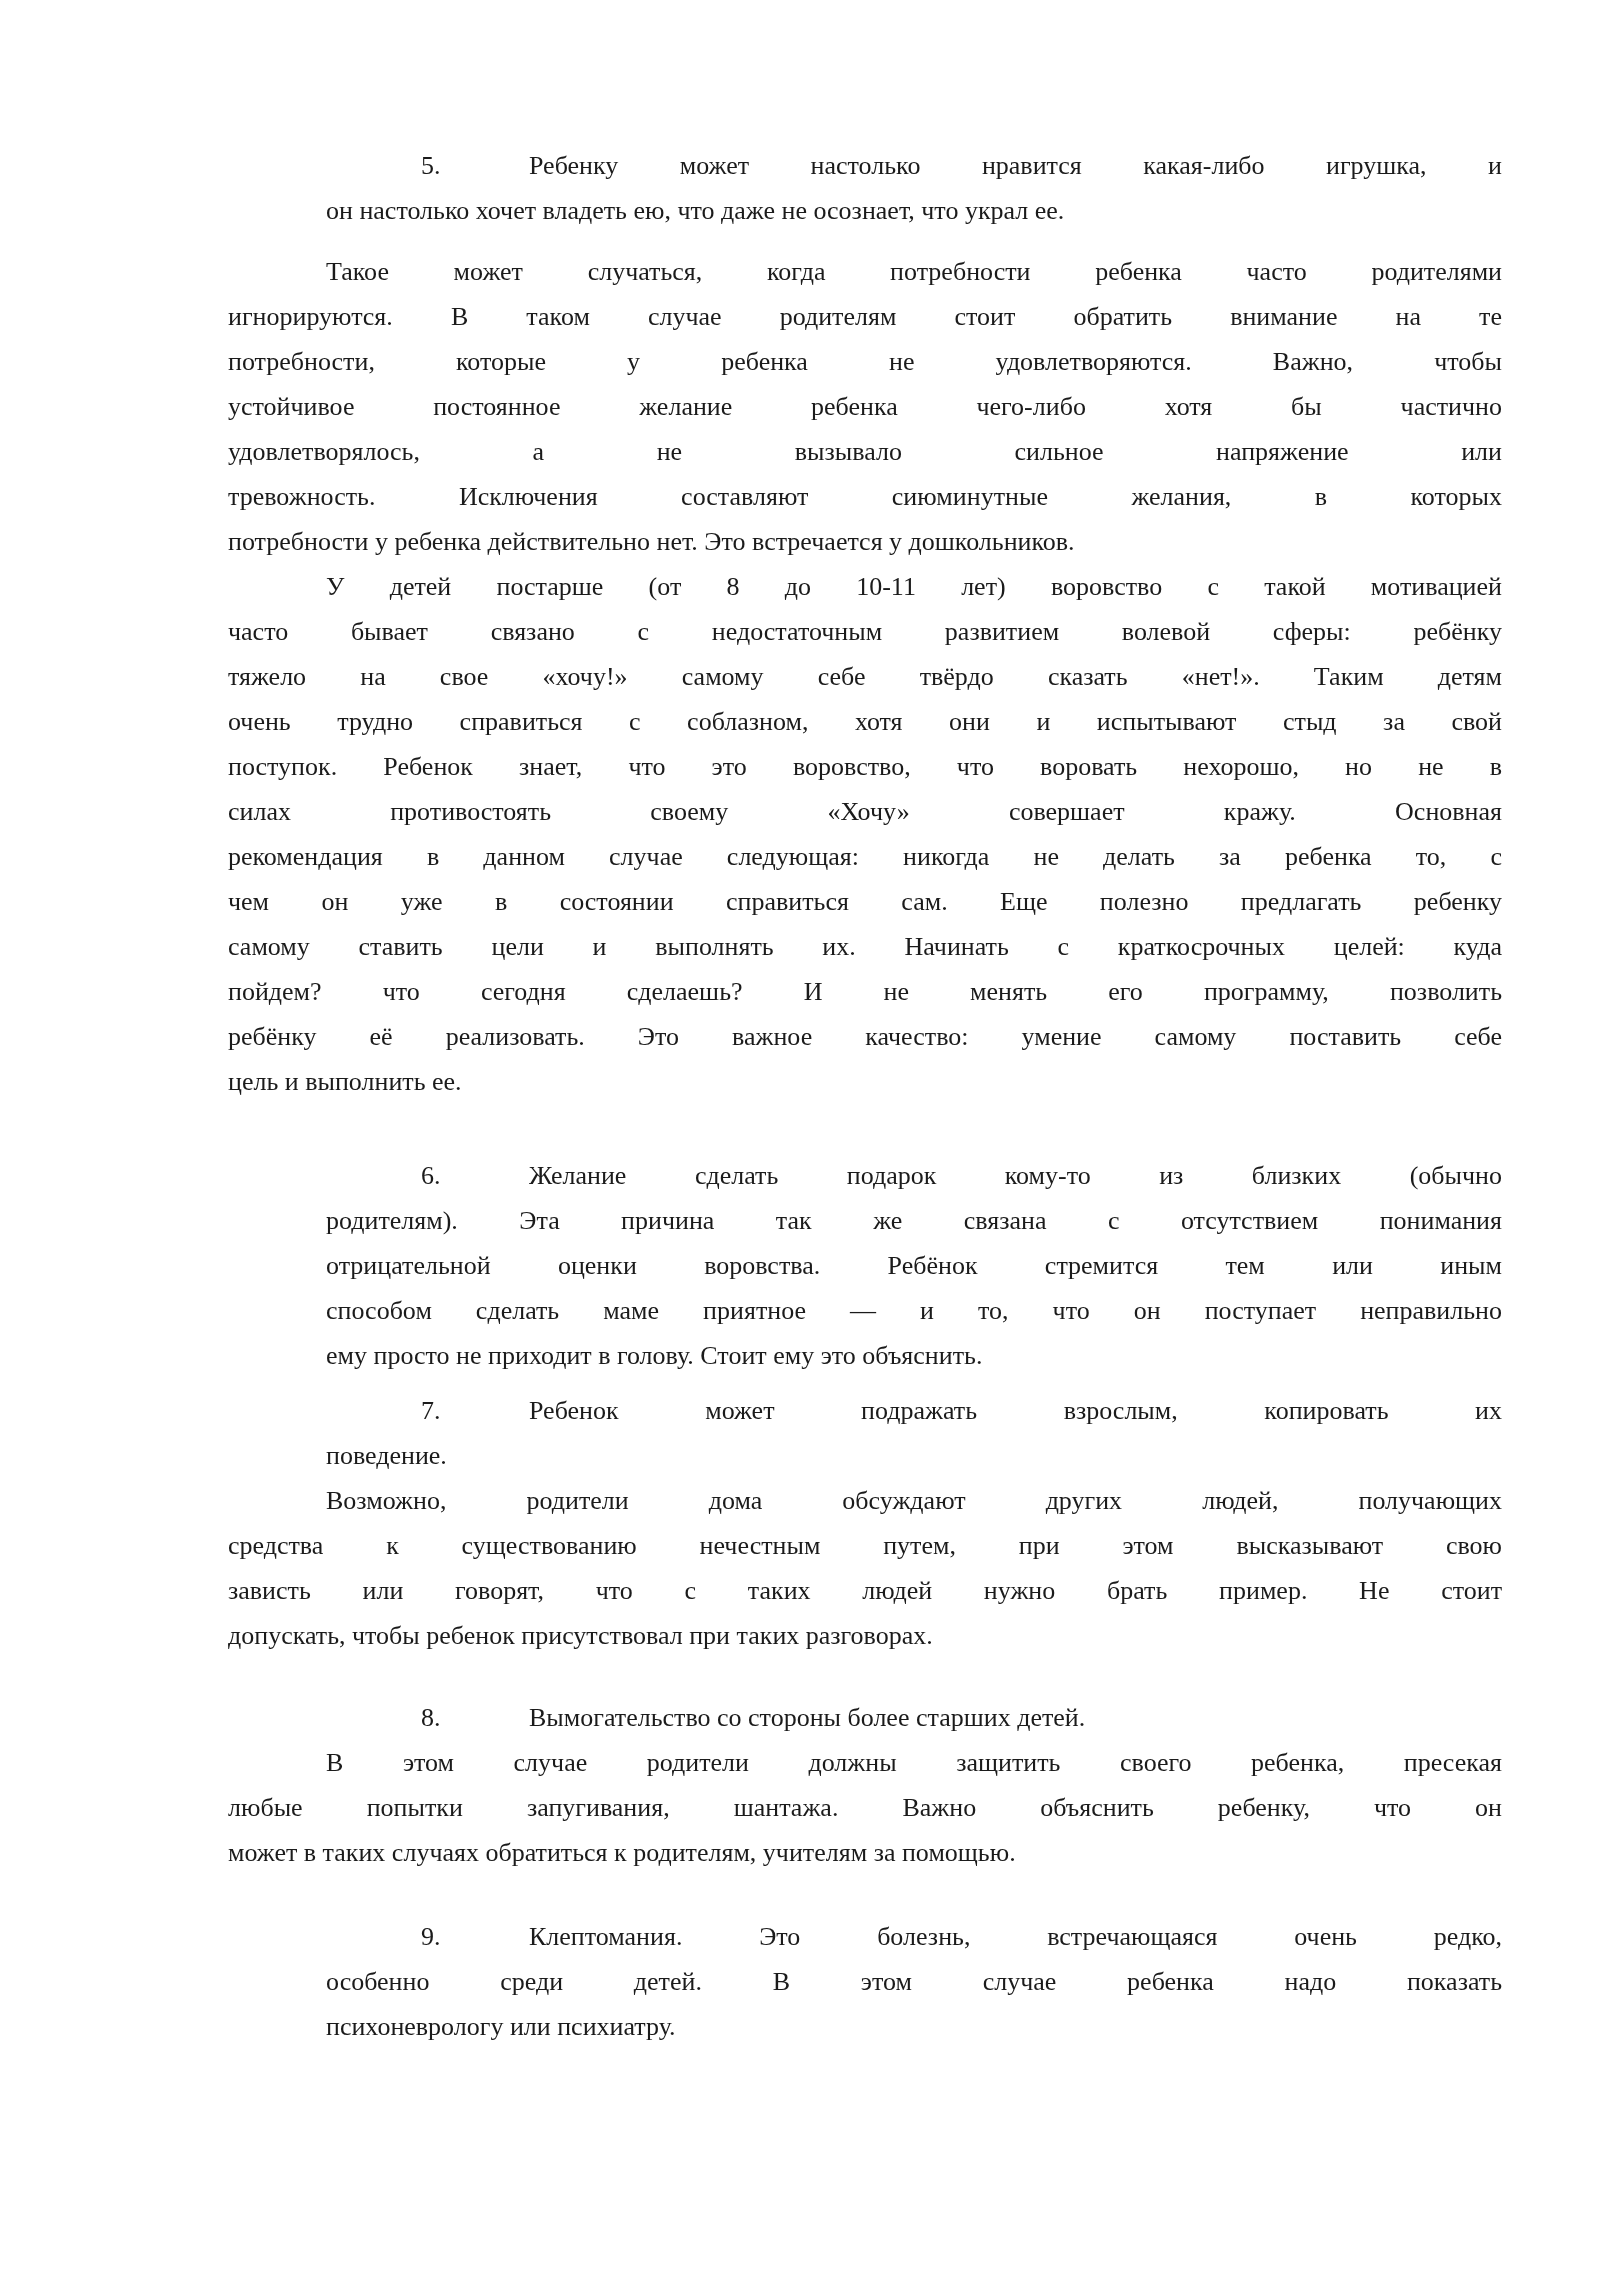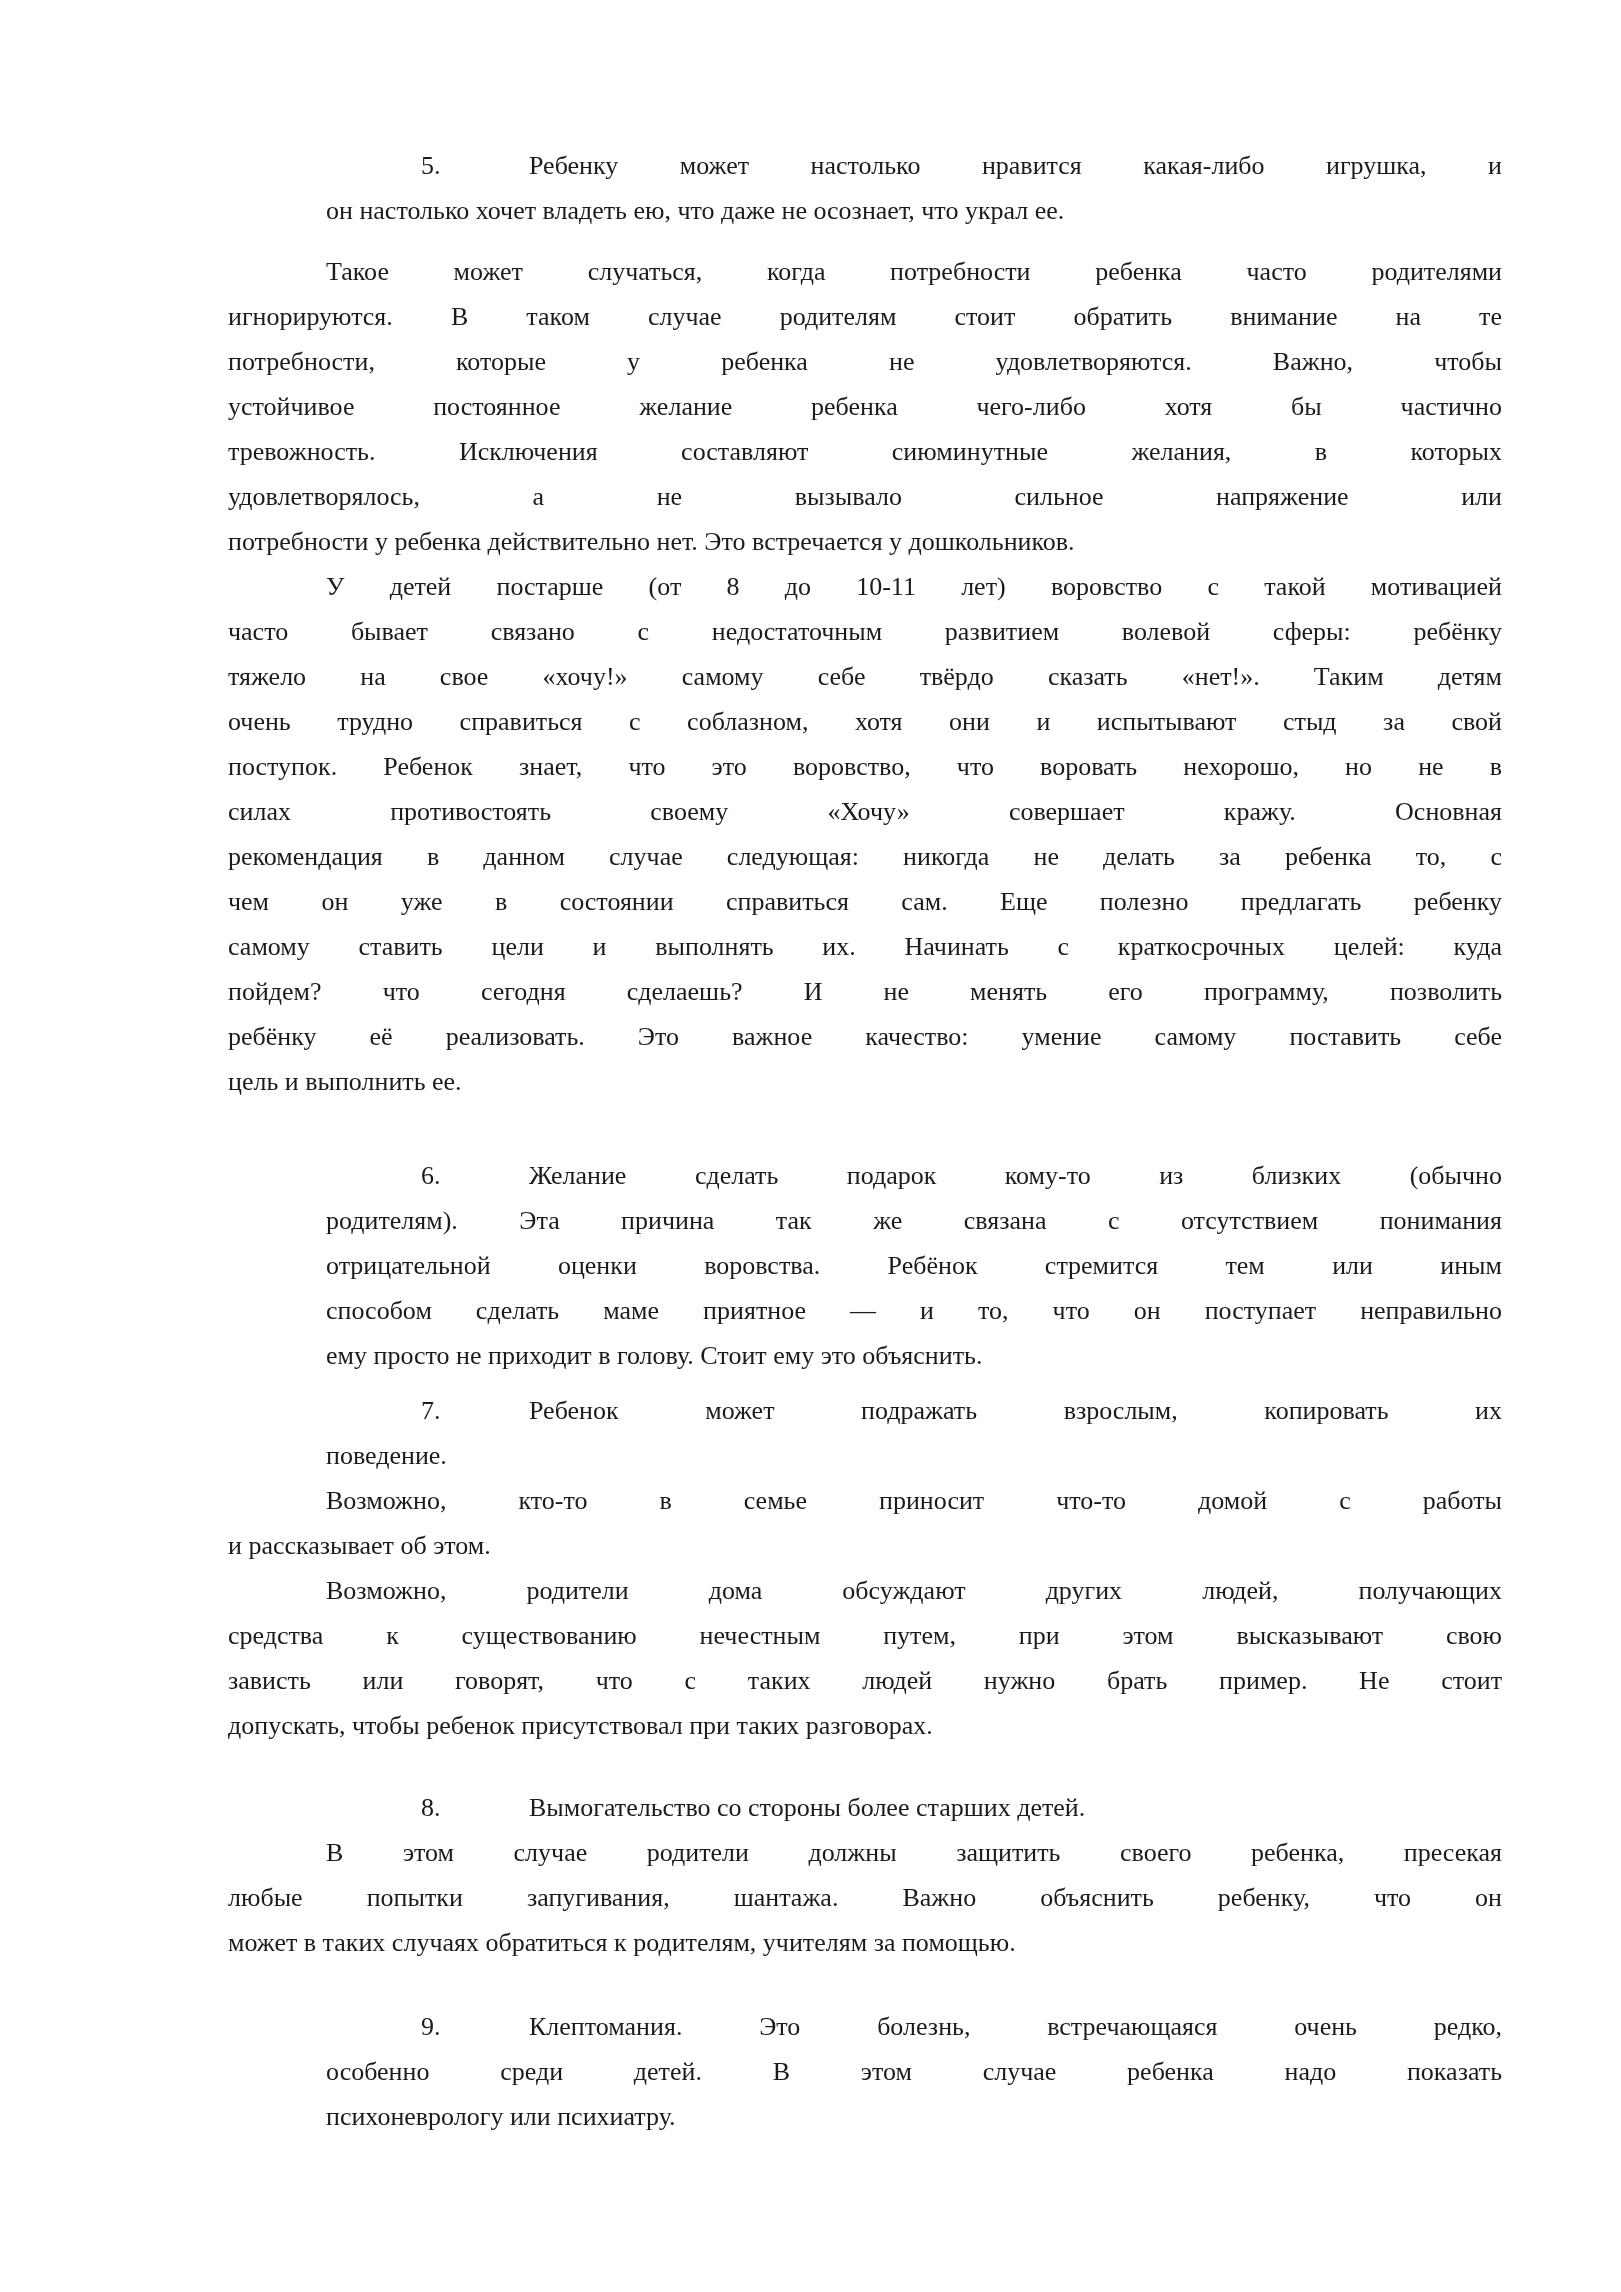--- a/index.html
+++ b/index.html
@@ -60,22 +60,22 @@
   <section class="content" id="doc-content">
       <div class="block numbered" style="margin-top: 0px;">
         <div class="line justify"><span class="num">5.</span>Ребенку может настолько нравится какая-либо игрушка, и</div>
         <div class="line">он настолько хочет владеть ею, что даже не осознает, что украл ее.</div>
       </div>
       <div class="block paragraph" style="margin-top: 16px;">
         <div class="line justify indent">Такое может случаться, когда потребности ребенка часто родителями</div>
         <div class="line justify">игнорируются. В таком случае родителям стоит обратить внимание на те</div>
         <div class="line justify">потребности, которые у ребенка не удовлетворяются. Важно, чтобы</div>
         <div class="line justify">устойчивое постоянное желание ребенка чего-либо хотя бы частично</div>
+        <div class="line justify">удовлетворялось, а не вызывало сильное напряжение или</div>
         <div class="line justify">тревожность. Исключения составляют сиюминутные желания, в которых</div>
-        <div class="line justify">удовлетворялось, а не вызывало сильное напряжение или</div>
         <div class="line">потребности у ребенка действительно нет. Это встречается у дошкольников.</div>
       </div>
       <div class="block paragraph" style="margin-top: 0px;">
         <div class="line justify indent">У детей постарше (от 8 до 10-11 лет) воровство с такой мотивацией</div>
         <div class="line justify">часто бывает связано с недостаточным развитием волевой сферы: ребёнку</div>
         <div class="line justify">тяжело на свое «хочу!» самому себе твёрдо сказать «нет!». Таким детям</div>
         <div class="line justify">очень трудно справиться с соблазном, хотя они и испытывают стыд за свой</div>
         <div class="line justify">поступок. Ребенок знает, что это воровство, что воровать нехорошо, но не в</div>
         <div class="line justify">силах противостоять своему «Хочу» совершает кражу. Основная</div>
         <div class="line justify">рекомендация в данном случае следующая: никогда не делать за ребенка то, с</div>
@@ -90,24 +90,20 @@
         <div class="line justify">родителям). Эта причина так же связана с отсутствием понимания</div>
         <div class="line justify">отрицательной оценки воровства. Ребёнок стремится тем или иным</div>
         <div class="line justify">способом сделать маме приятное — и то, что он поступает неправильно</div>
         <div class="line">ему просто не приходит в голову. Стоит ему это объяснить.</div>
       </div>
       <div class="block numbered" style="margin-top: 10px;">
         <div class="line justify"><span class="num">7.</span>Ребенок может подражать взрослым, копировать их</div>
         <div class="line">поведение.</div>
       </div>
       <div class="block paragraph" style="margin-top: 0px;">
-        <div class="line justify indent">Возможно, кто-то в семье приносит что-то домой с работы</div>
-        <div class="line">и рассказывает об этом.</div>
-      </div>
-      <div class="block paragraph" style="margin-top: 0px;">
         <div class="line justify indent">Возможно, родители дома обсуждают других людей, получающих</div>
         <div class="line justify">средства к существованию нечестным путем, при этом высказывают свою</div>
         <div class="line justify">зависть или говорят, что с таких людей нужно брать пример. Не стоит</div>
         <div class="line">допускать, чтобы ребенок присутствовал при таких разговорах.</div>
       </div>
       <div class="block numbered" style="margin-top: 37px;">
         <div class="line"><span class="num">8.</span>Вымогательство со стороны более старших детей.</div>
       </div>
       <div class="block paragraph" style="margin-top: 0px;">
         <div class="line justify indent">В этом случае родители должны защитить своего ребенка, пресекая</div>

